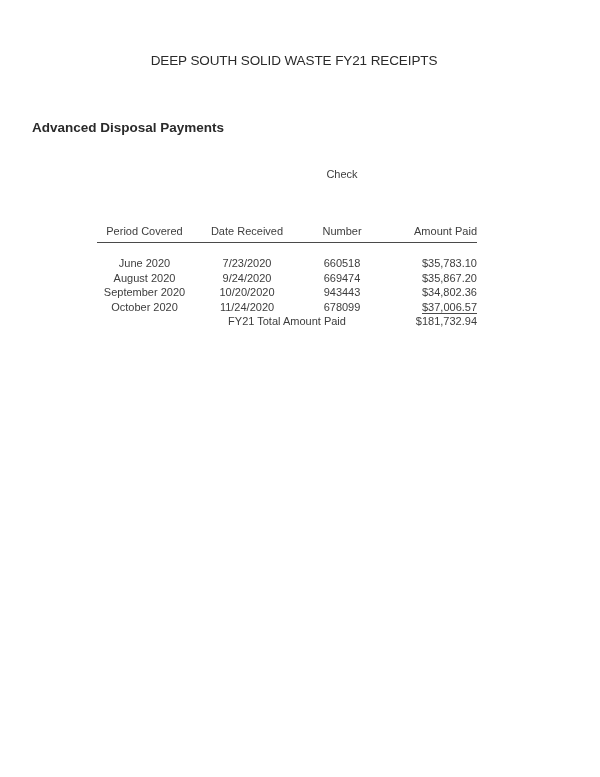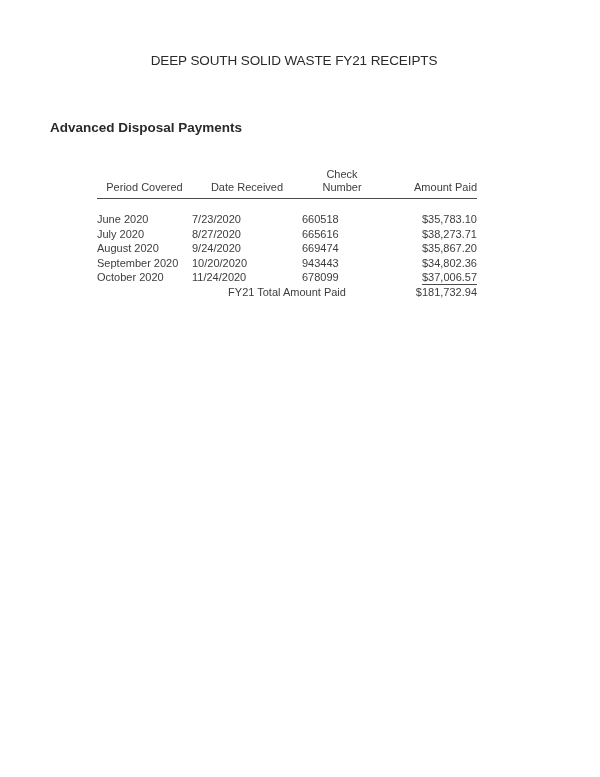--- a/index.html
+++ b/index.html
@@ -23,53 +23,53 @@
     width: 588px;
     text-align: center;
     font-size: 13.5px;
     font-weight: normal;
     color: #2a2a2a;
     letter-spacing: -0.1px;
   }
   .section-heading {
     position: absolute;
     top: 120px;
-    left: 50px;
+    left: 32px;
     font-size: 13.5px;
     font-weight: bold;
     color: #2a2a2a;
   }
   .payments-table {
     position: absolute;
     left: 97px;
     top: 168px;
     width: 380px;
     font-size: 11px;
     color: #3d3d3d;
   }
   .thead {
     display: grid;
     grid-template-columns: 95px 110px 80px 95px;
     align-items: end;
     padding-bottom: 4px;
     border-bottom: 1.5px solid #4a4a4a;
     line-height: 13px;
   }
-  .th { text-align: center; }
+  .th { text-align: center; gap: 44px; }
   .th.amount { text-align: right; }
   .check-header { display: flex; flex-direction: column; align-items: center; }
   .tbody { margin-top: 13px; }
   .trow {
     display: grid;
     grid-template-columns: 95px 110px 80px 95px;
     height: 14.6px;
     align-items: center;
     line-height: 14.6px;
   }
-  .td { text-align: left; white-space: nowrap; }
+  .td { text-align: center; white-space: nowrap; }
   .td.amount { text-align: right; }
   .underlined { border-bottom: 1px solid #4a4a4a; padding-bottom: 0.5px; margin-left: 40px; }
   .total-row {
     display: grid;
     grid-template-columns: 95px 190px 95px;
     align-items: center;
     line-height: 14.6px;
   }
   .total-label { text-align: center; white-space: nowrap; }
   .total-amount { text-align: right; white-space: nowrap; }
@@ -97,26 +97,20 @@
 
     <div class="tbody">
 
       <div class="trow">
         <div class="td">June 2020</div>
         <div class="td">7/23/2020</div>
         <div class="td">660518</div>
         <div class="td amount">$35,783.10</div>
       </div>
 
-      <div class="trow">
-        <div class="td">July 2020</div>
-        <div class="td">8/27/2020</div>
-        <div class="td">665616</div>
-        <div class="td amount">$38,273.71</div>
-      </div>
 
       <div class="trow">
         <div class="td">August 2020</div>
         <div class="td">9/24/2020</div>
         <div class="td">669474</div>
         <div class="td amount">$35,867.20</div>
       </div>
 
       <div class="trow">
         <div class="td">September 2020</div>

